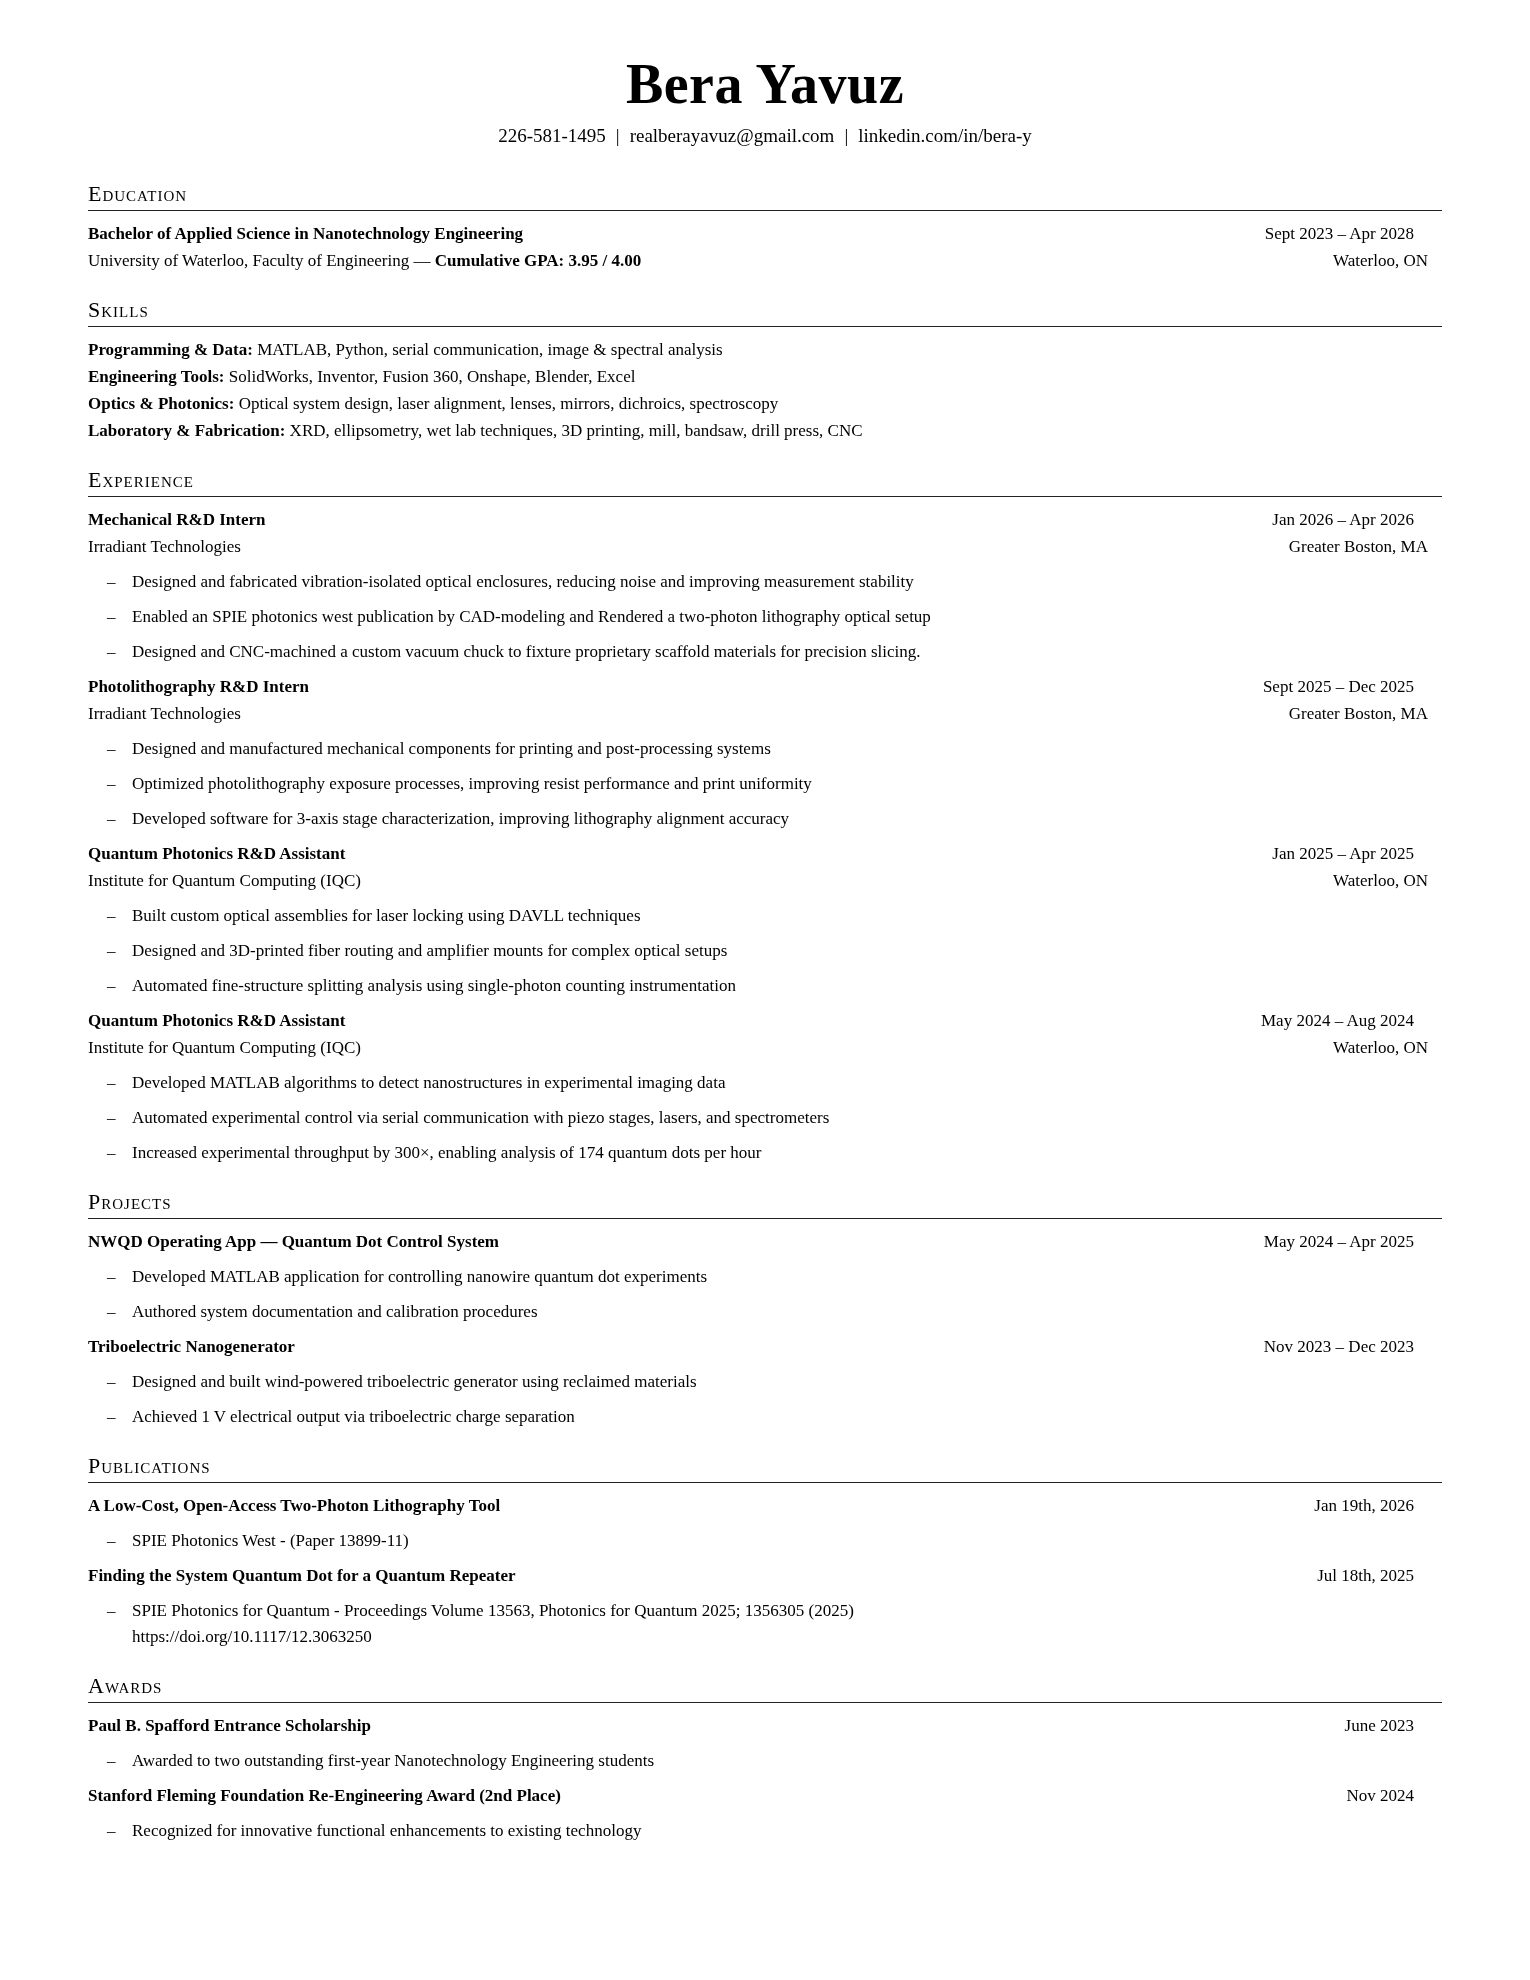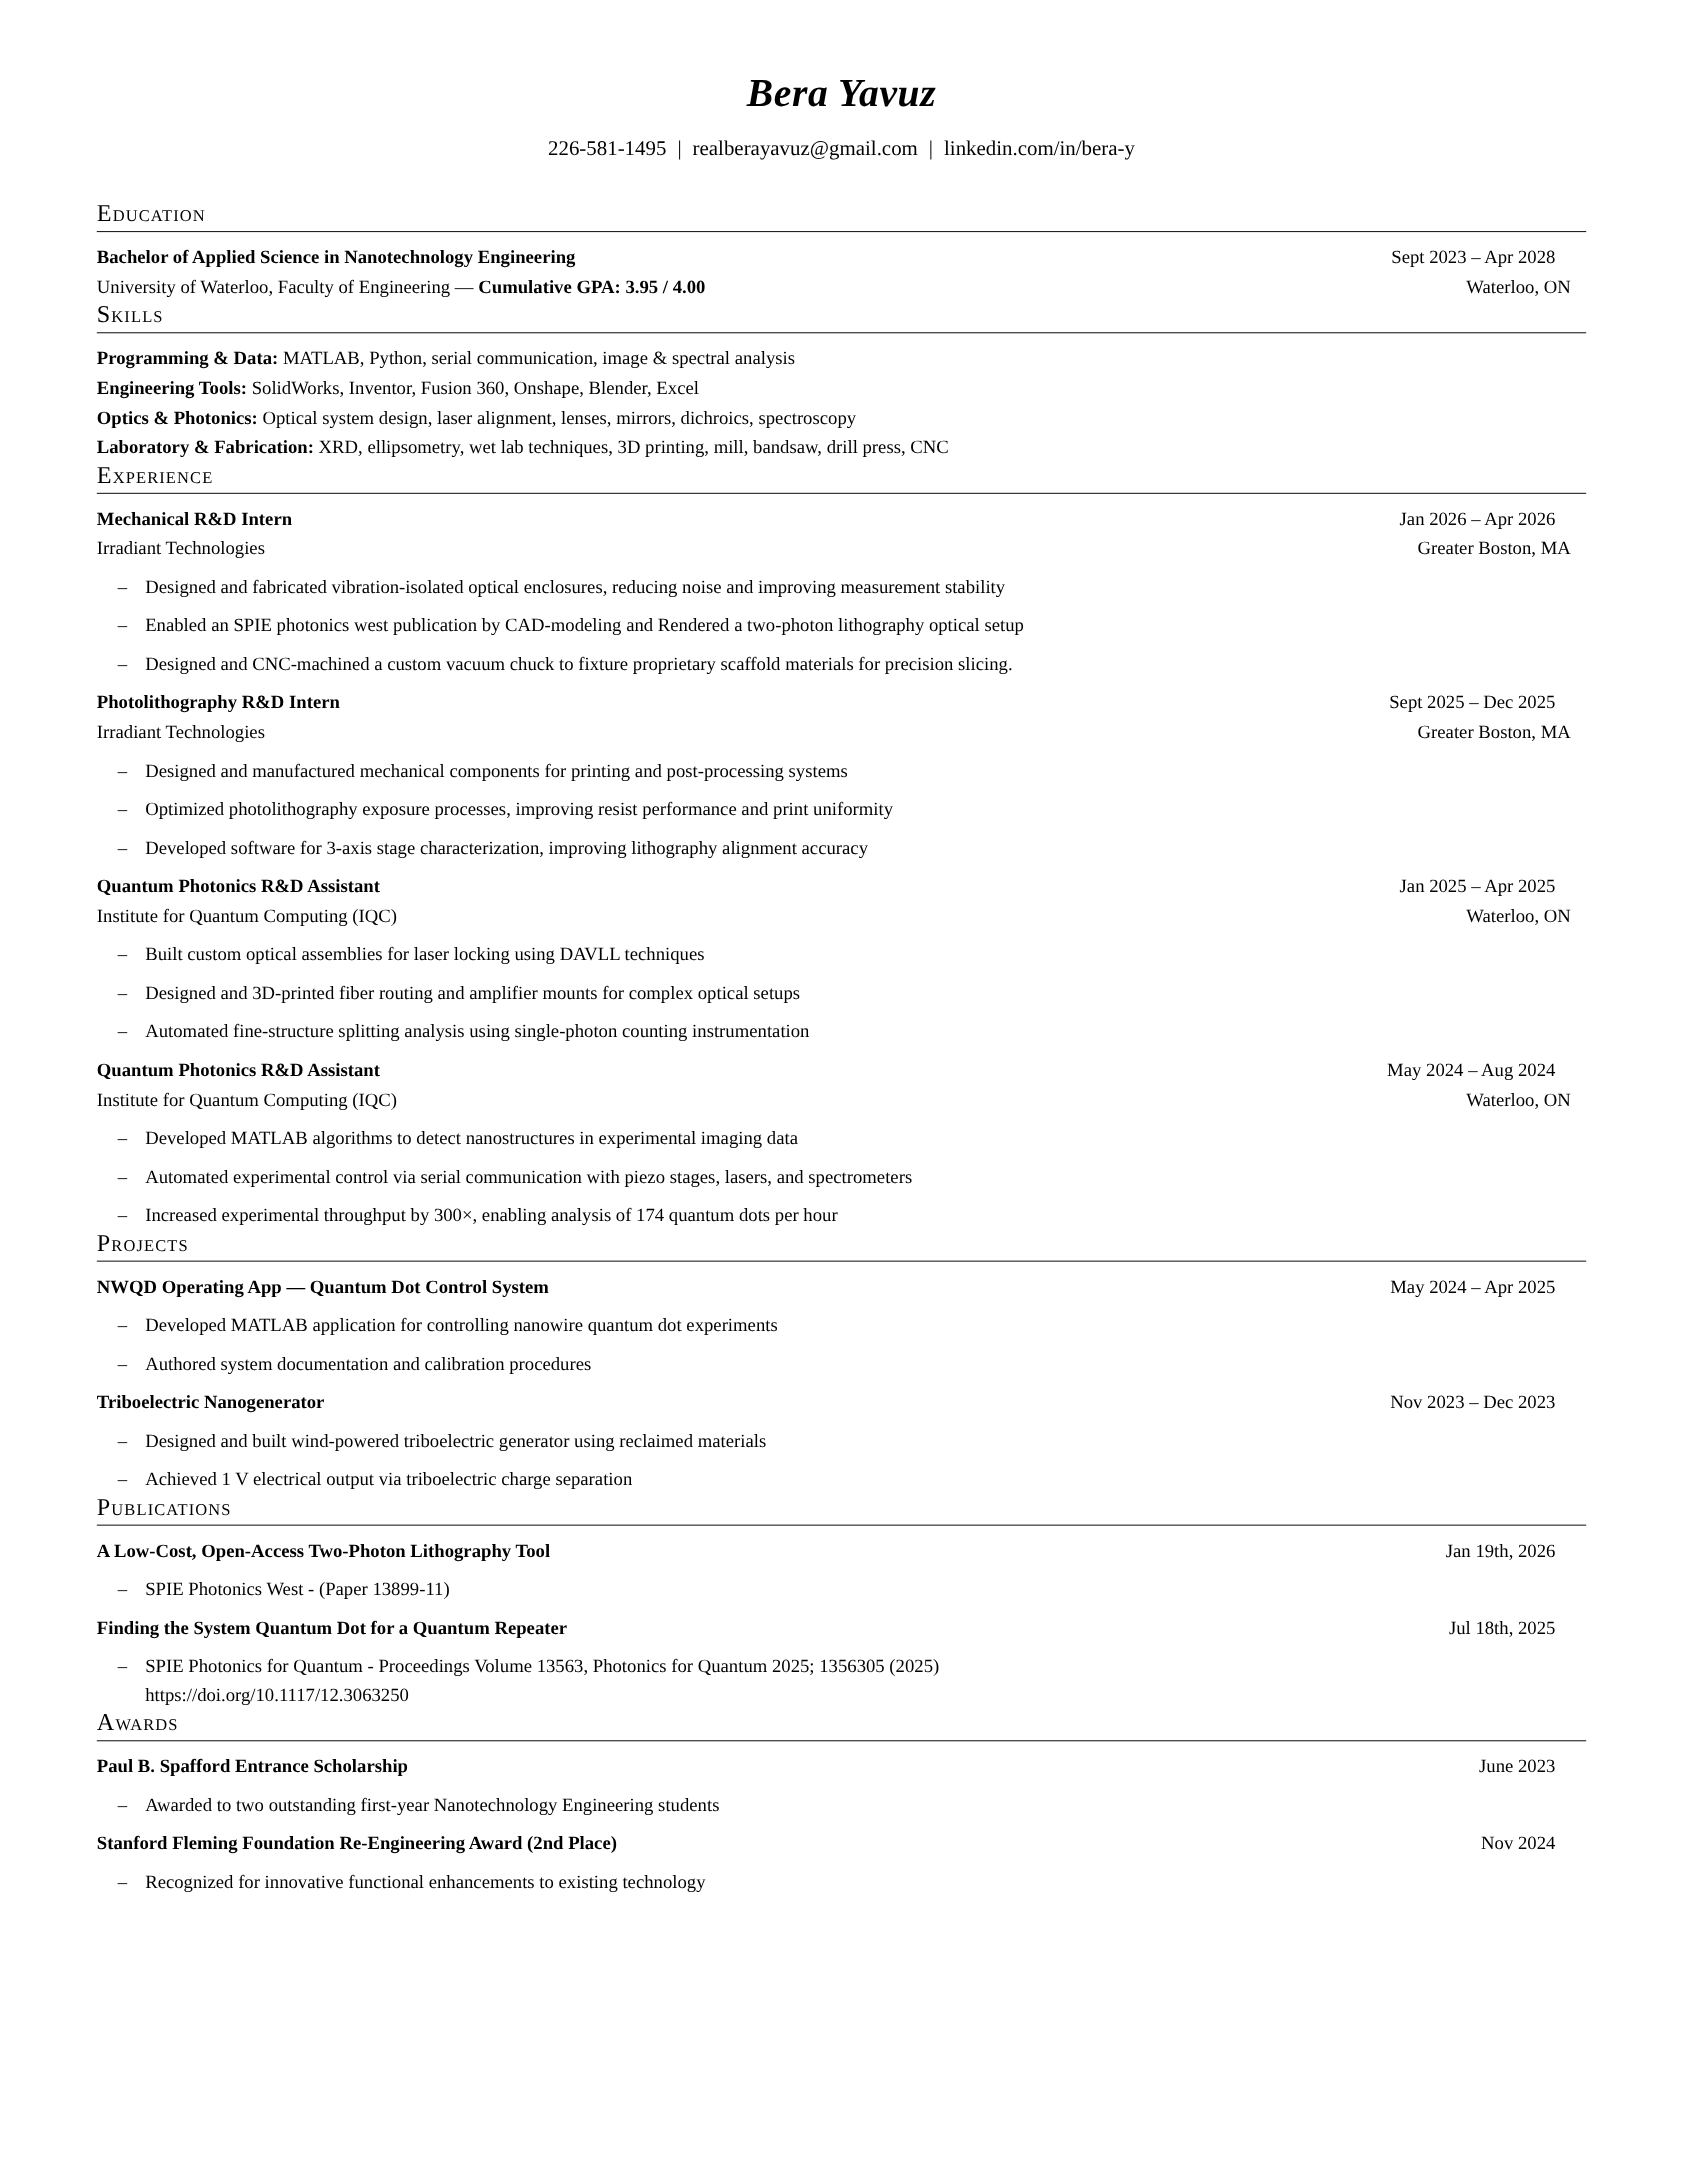--- a/index.html
+++ b/index.html
@@ -12,35 +12,34 @@
     font-family: "Liberation Serif", "DejaVu Serif", serif;
     font-size: 17px;
     padding: 56px 88px 0 88px;
     overflow: hidden;
     margin: 0 auto;
   }
 
   
   .resume-header { text-align: center; }
   .name {
-    font-size: 36px;
+    font-size: 56px;
     font-weight: bold;
     line-height: 56px;
     letter-spacing: 0.5px;
-    font-style: italic;
   }
   .contact {
     margin-top: 12px;
     font-size: 19px;
     line-height: 24px;
   }
   .contact .sep { margin: 0 10px; color: #000; }
 
   
-  .section { }
+  .section { margin-top: 24px; }
   .section.first { margin-top: 34px; }
   .section-heading {
     font-size: 22px;
     font-weight: normal;
     font-variant: small-caps;
     letter-spacing: 1px;
     line-height: 23px;
     padding-bottom: 5px;
     border-bottom: 1.6px solid #222222;
   }

